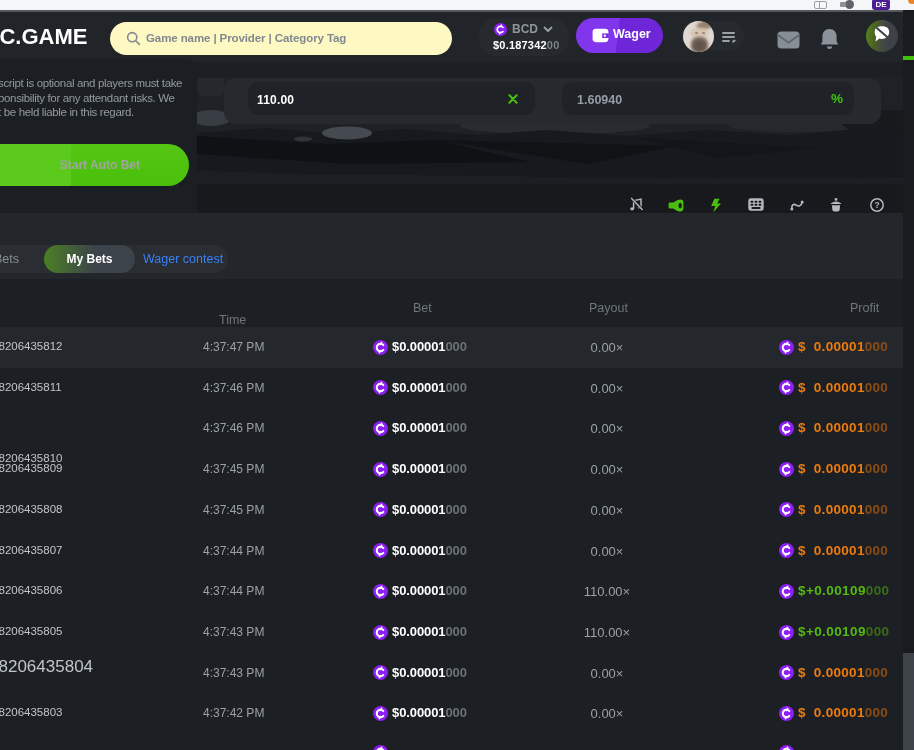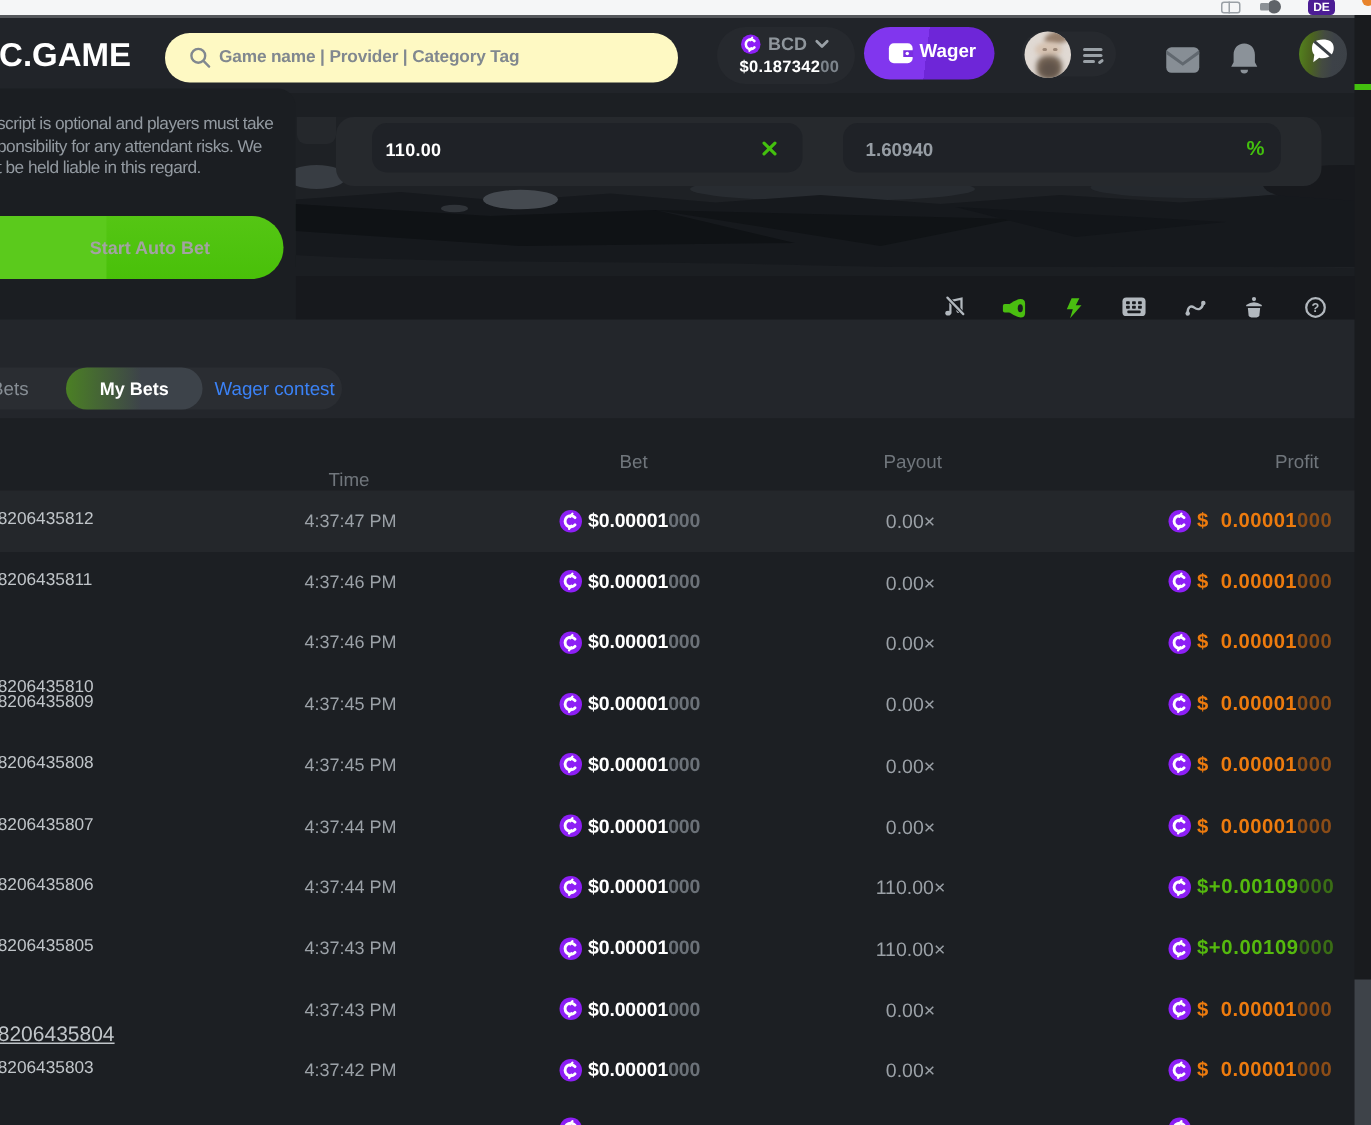--- a/index.html
+++ b/index.html
@@ -309,21 +309,21 @@
     </svg>
     <div class="abs" style="left:392px;top:345.03999999999996px;font-size:13px;font-weight:bold;color:#fff;letter-spacing:-0.1px;">$0.00001<span style="color:#6b7178;">000</span></div>
     <div class="abs" style="left:547px;top:346.03999999999996px;width:120px;text-align:center;font-size:13px;color:#9ba1a7;">110.00×</div>
     <div class="abs" style="left:779px;top:345.53999999999996px;width:15px;height:15px;border-radius:50%;background:#8d1ff5;"></div>
     <svg class="abs" style="left:779px;top:345.53999999999996px;" width="15" height="15" viewBox="0 0 20 20">
       <path d="M13.8 6.8 A5 5 0 1 0 13.8 13.2" fill="none" stroke="#fff" stroke-width="2.6" stroke-linecap="round"></path>
       <line x1="11.5" y1="3.2" x2="9.5" y2="6" stroke="#fff" stroke-width="2" stroke-linecap="round"></line>
       <line x1="10.5" y1="14" x2="8.5" y2="16.8" stroke="#fff" stroke-width="2" stroke-linecap="round"></line>
     </svg>
     <div class="abs" style="left:798px;top:345.03999999999996px;font-size:13.5px;font-weight:bold;color:#55b90e;letter-spacing:0.4px;">$+0.00109<span style="color:#3a6d15;">000</span></div>
-    <div class="abs" style="left:-1.5px;top:402px;font-size:14px;color:#c0c5c9;text-decoration:underline;">8206435804</div>
+    <div class="abs" style="left:-1.5px;top:378px;font-size:17px;color:#c0c5c9;">8206435804</div>
     <div class="abs" style="left:203px;top:386.76px;font-size:12px;color:#9ba1a7;">4:37:43 PM</div>
     <div class="abs" style="left:373px;top:386.26px;width:15px;height:15px;border-radius:50%;background:#8d1ff5;"></div>
     <svg class="abs" style="left:373px;top:386.26px;" width="15" height="15" viewBox="0 0 20 20">
       <path d="M13.8 6.8 A5 5 0 1 0 13.8 13.2" fill="none" stroke="#fff" stroke-width="2.6" stroke-linecap="round"></path>
       <line x1="11.5" y1="3.2" x2="9.5" y2="6" stroke="#fff" stroke-width="2" stroke-linecap="round"></line>
       <line x1="10.5" y1="14" x2="8.5" y2="16.8" stroke="#fff" stroke-width="2" stroke-linecap="round"></line>
     </svg>
     <div class="abs" style="left:392px;top:385.76px;font-size:13px;font-weight:bold;color:#fff;letter-spacing:-0.1px;">$0.00001<span style="color:#6b7178;">000</span></div>
     <div class="abs" style="left:547px;top:386.76px;width:120px;text-align:center;font-size:13px;color:#9ba1a7;">0.00×</div>
     <div class="abs" style="left:779px;top:386.26px;width:15px;height:15px;border-radius:50%;background:#8d1ff5;"></div>

